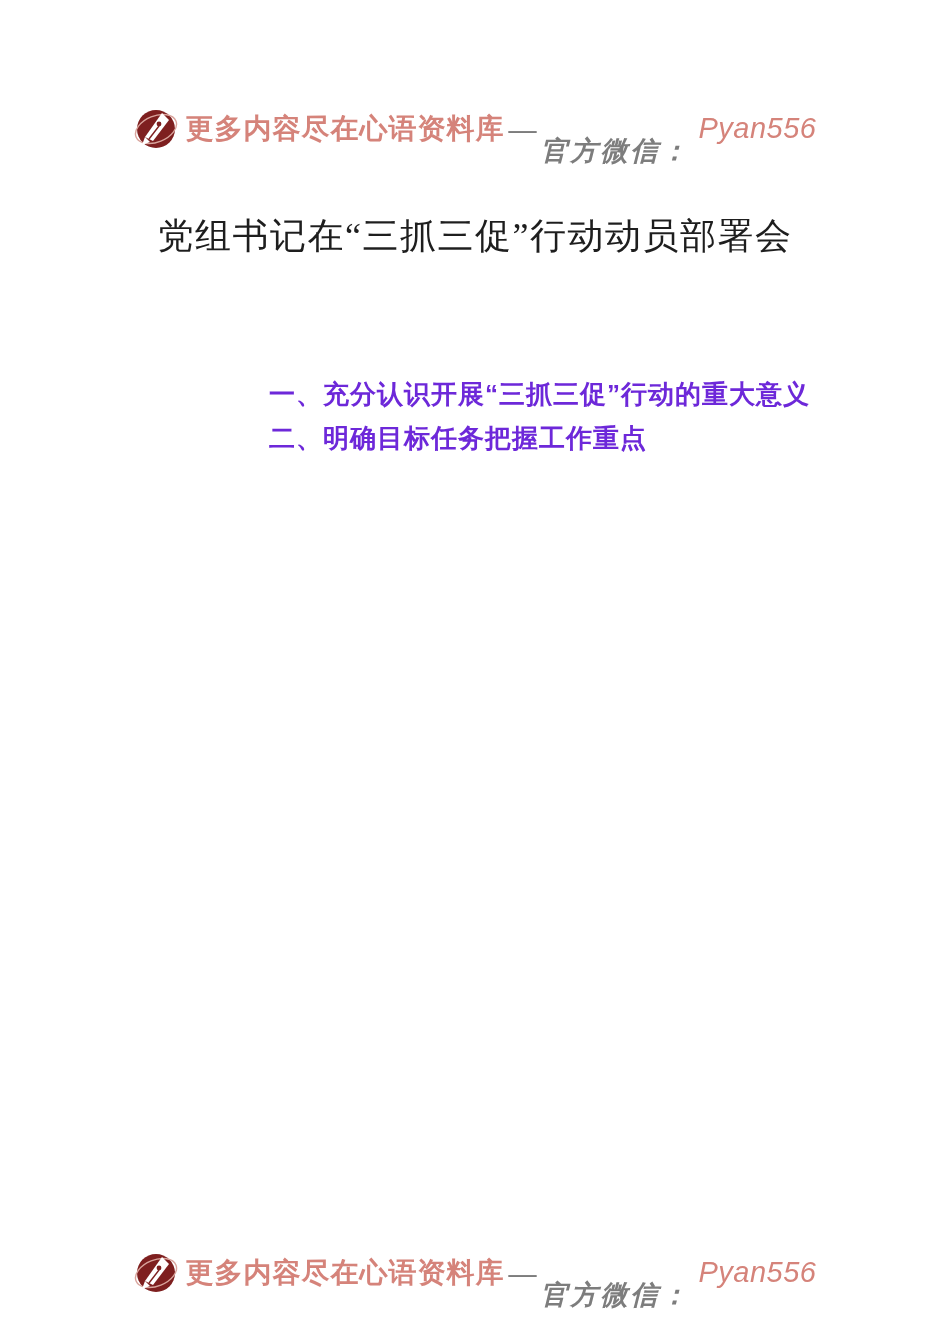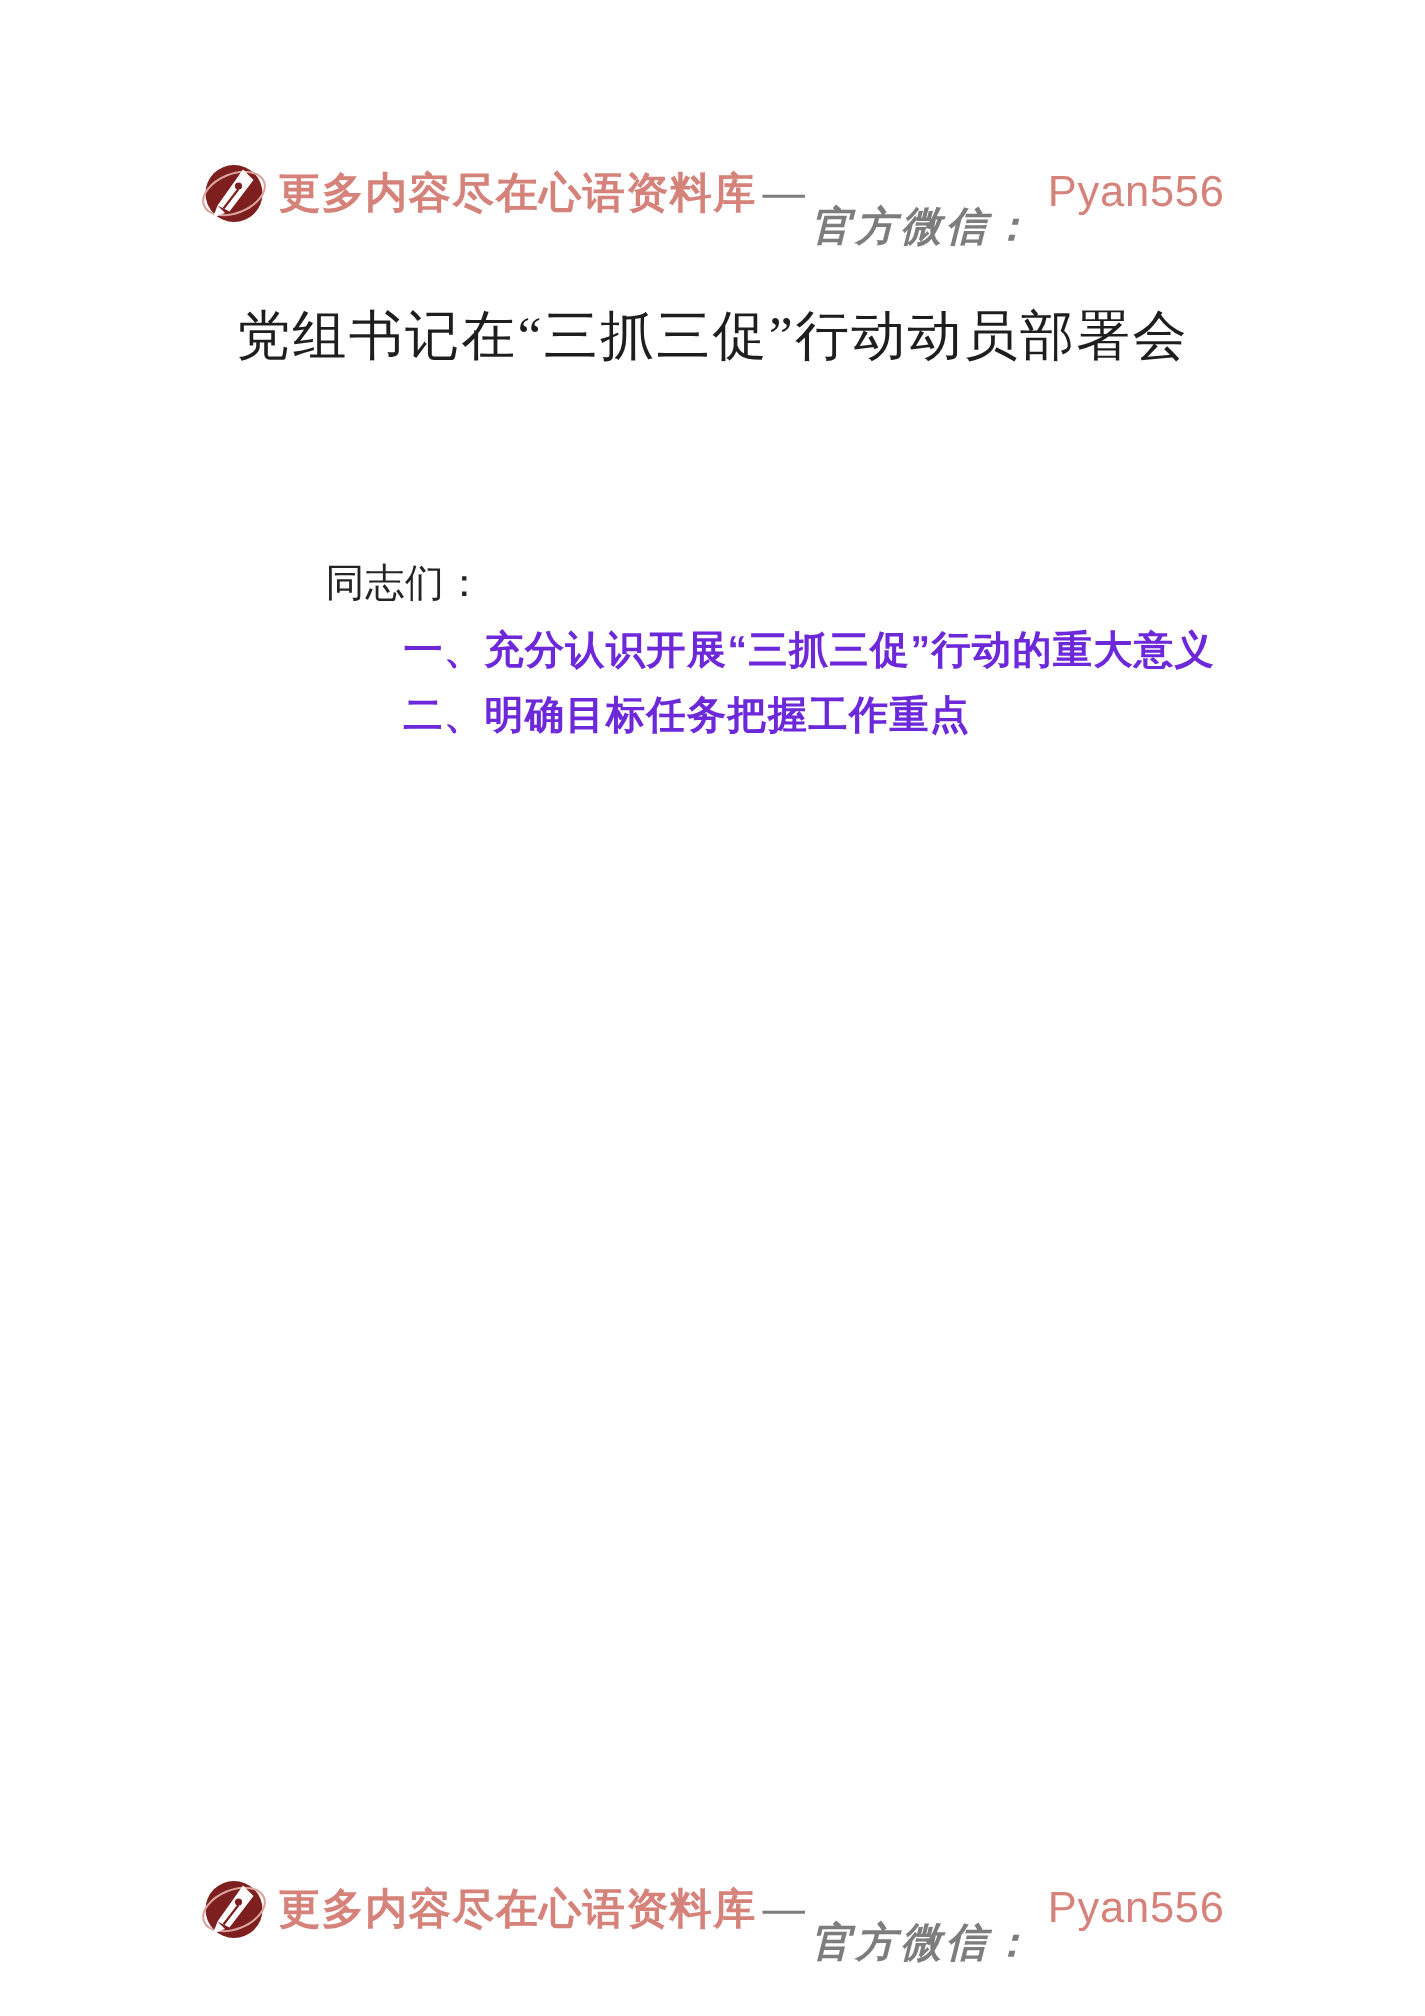--- a/index.html
+++ b/index.html
@@ -40,27 +40,28 @@
     font-size: 27px;
     font-style: italic;
     font-weight: bold;
     letter-spacing: 3px;
     margin-top: 45px;
   }
   .wm-id {
     font-size: 29px;
     font-family: "Liberation Sans", "DejaVu Sans", sans-serif;
     letter-spacing: 0.5px;
+    font-style: italic;
   }
   
   .doc-title {
     position: absolute;
     top: 186px;
     left: 0; right: 0;
-    margin: 0;
+    margin: 12px;
     text-align: center;
     font-size: 36px;
     font-weight: 500;
     color: #1e1e1e;
     letter-spacing: 1.5px;
     line-height: 77px;
   }
   .doc-title span { display: block; }
   
   .doc-content {
@@ -105,21 +106,20 @@
       <span class="wm-dash" style="color: rgb(125, 125, 125);">—</span>
       <span class="wm-label" style="color: rgb(125, 125, 125);">官方微信：</span>
     <span class="wm-id" style="color: rgb(213, 131, 122);">Pyan556</span>
   </div>
 
   <h1 class="doc-title">
     <span>党组书记在“三抓三促”行动动员部署会</span>
   </h1>
 
   <main class="doc-content">
-      <p class="para salutation">同志们：</p>
       <p class="para heading">一、充分认识开展“三抓三促”行动的重大意义</p>
       <p class="para heading">二、明确目标任务把握工作重点</p>
     </main>
 
   <div class="wm-row wm-bottom">
     <svg class="wm-logo" viewBox="0 0 44 44" aria-hidden="true">
       <circle cx="22" cy="22" r="19" fill="#7e1f1f"></circle>
       <ellipse cx="22" cy="22" rx="21.5" ry="13" fill="none" stroke="#d9a49c" stroke-width="1.4" transform="rotate(-22 22 22)"></ellipse>
       <path d="M28 6 L35 13 L19 34 L11 30 Z" fill="#ffffff"></path>
       <path d="M11 30 L8 38 L16 35 Z" fill="#ffffff"></path>

